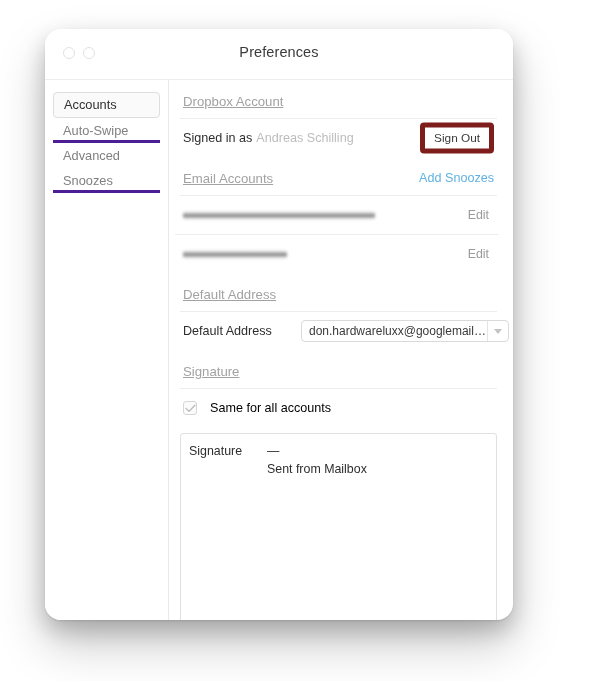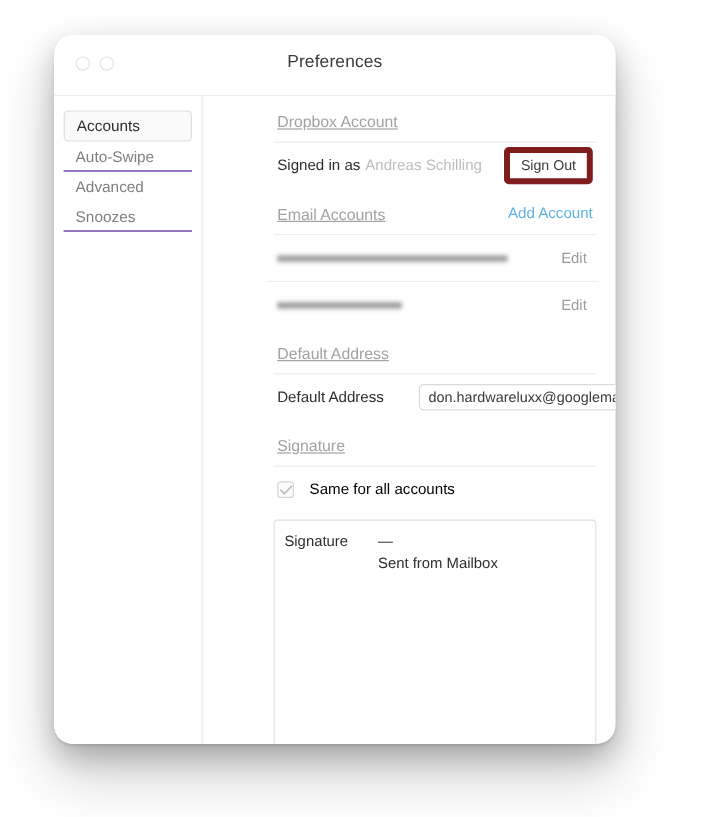--- a/index.html
+++ b/index.html
@@ -61,21 +61,20 @@
     text-align: center;
     font-size: 14.5px;
     color: #3b3b3b;
     letter-spacing: 0.1px;
   }
 
   
   #body-split {
     display: flex;
     height: 540px;
-    gap: 48px;
   }
   #sidebar {
     width: 124px;
     flex: 0 0 124px;
     padding-top: 12px;
     background: #ffffff;
     border-right: 1px solid #e9e9e9;
     box-sizing: border-box;
   }
   #content {
@@ -86,21 +85,21 @@
   }
 
   
   .side-item {
     margin: 0 8px;
     height: 25px;
     line-height: 25px;
     padding: 0 0 0 10px;
     font-size: 12.8px;
     color: #808080;
-    border-bottom: 1px solid #4c1d95;
+    border-bottom: 3px solid #4c1d95;
     box-sizing: border-box;
     cursor: default;
     white-space: nowrap;
   }
   .side-item.selected {
     color: #2f2f2f;
     background: #fafafa;
     border: 1px solid #dedede;
     border-radius: 4px;
     height: 26px;
@@ -315,21 +314,21 @@
       <div class="sec-header">Dropbox Account</div>
       <div class="rule"></div>
       <div class="row">
         <span class="lbl-dark">Signed in as</span>
         <span class="lbl-mute">Andreas Schilling</span>
         <button class="btn">Sign Out</button>
       </div>
 
       <div class="sec-header">
         <span>Email Accounts</span>
-        <span class="link">Add Account</span>
+        <span class="link">Add Snoozes</span>
       </div>
       <div class="rule"></div>
 
       <div class="row bordered">
         <span class="redacted w1"></span>
         <span class="edit-link">Edit</span>
       </div>
       <div class="row">
         <span class="redacted w2"></span>
         <span class="edit-link">Edit</span>

